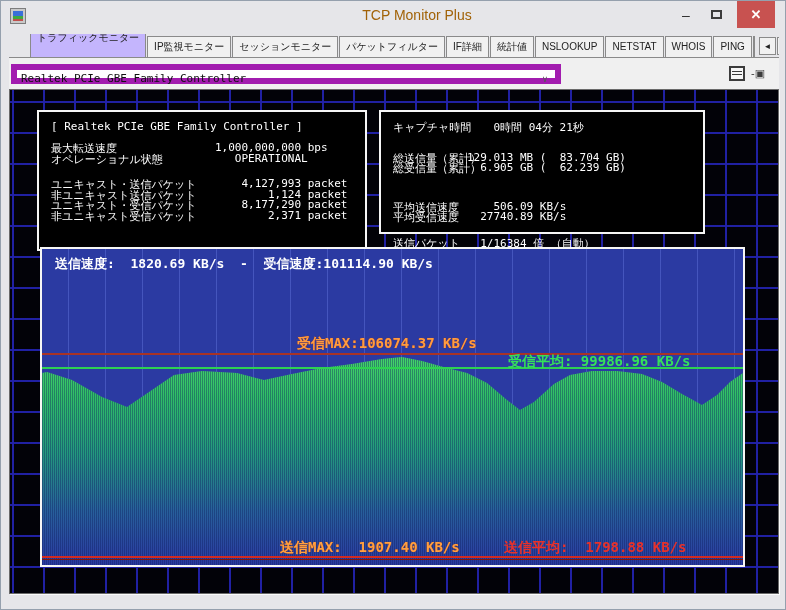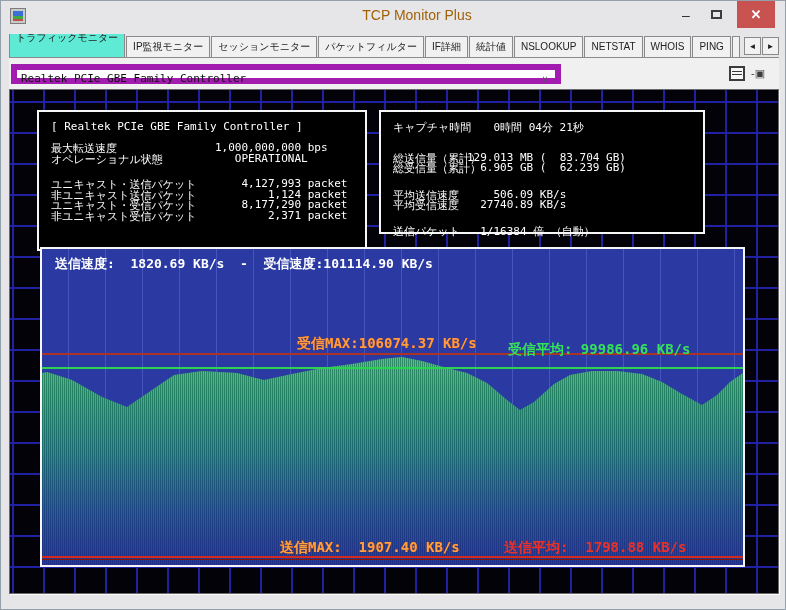--- a/index.html
+++ b/index.html
@@ -23,21 +23,21 @@
   .btn-max { right:56px; width:26px; }
   .btn-max .maxbox { width:11px; height:9px; border:2px solid #3c3c3c; display:block; }
   .btn-close { right:10px; width:38px; background:#c85250; color:#fff; font-size:13px; font-weight:bold; }
 
   
   .tabbar { position:absolute; left:8px; top:33px; width:770px; height:23px;
             display:flex; align-items:flex-end; overflow:hidden; }
   .tab { height:21px; border:1px solid #8a8a8a; border-bottom:none; background:#f1f1f1;
          padding:0 6px; font-size:10px; line-height:20px; color:#222; white-space:nowrap;
          margin-right:1px; }
-  .tab.active { height:32px; background:#5eead4; line-height:23px; }
+  .tab.active { height:32px; background:#c4b5fd; line-height:23px;margin-left:21px; }
   .tab-partial { width:8px; height:21px; border:1px solid #8a8a8a; border-bottom:none; background:#f1f1f1; }
   .tab-scroll { display:flex; margin-left:3px; margin-bottom:2px; }
   .tab-scroll .arrowbtn { width:17px; height:18px; border:1px solid #8a8a8a; background:#f1f1f1;
          font-size:8px; color:#222; display:flex; align-items:center; justify-content:center; margin-left:1px; }
 
   
   .toolbar { position:absolute; left:8px; top:56px; width:770px; height:32px; background:#f0f0f0;
              border-top:1px solid #8a8a8a; }
   .combo { position:absolute; left:2px; top:6px; width:550px; height:20px; background:#fff;
            border:6px solid #a21caf; font-family:"DejaVu Sans Mono", monospace; font-size:11px;
@@ -69,39 +69,39 @@
   .rows { position:absolute; left:0; right:0; }
   .panel-left .rows { top:29px; }
   .panel-right .rows { top:8px; }
   .row { position:relative; height:10.5px; }
   .row .lbl { position:absolute; left:12px; white-space:pre; }
   .row .val { position:absolute; white-space:pre; }
   .panel-left  .row .val { left:176px; }
   .panel-right .row .val { left:86px; }
   .panel-left  .row:nth-child(3) { margin-top:15px; }
   .panel-right .row:nth-child(2) { margin-top:20px; }
-  .panel-right .row:nth-child(4) { margin-top:16px;padding-left:36px; }
+  .panel-right .row:nth-child(4) { margin-top:28px;padding-left:36px; }
   .panel-right .row:nth-child(6) { margin-top:15px; }
 
   
   .graph { position:absolute; left:30px; top:157px; width:705px; height:320px;
            border:2px solid #f6f6f6; background:#2b3aa2; }
   .graph-inner { position:relative; width:701px; height:316px; overflow:hidden;
            background-image:repeating-linear-gradient(90deg, rgba(110,130,235,0.38) 0 1px, transparent 1px 37px);
            background-position:26px 0; }
   .graph-inner svg { position:absolute; left:0; top:0; }
   .gline { position:absolute; left:0; width:701px; }
   .line-recv-max { top:104px; height:2px; background:#a83326; }
   .line-recv-avg { top:118px; height:2px; background:#2ed152; }
   .line-send-max { top:307px; height:2px; background:#d32a20; }
   .line-send-avg { top:310px; height:1px; background:#7e150e; }
   .gtext { position:absolute; font-family:"DejaVu Sans Mono", monospace; font-weight:bold; white-space:pre; }
   .t-top { left:13px; top:6px; font-size:13px; color:#ffffff; }
   .t-recv-max { left:238px; top:86px;  font-size:14px; color:#ff9c40; text-shadow:0 0 1px #a03010;margin-left:17px; }
-  .t-recv-avg { left:466px; top:92px; font-size:14px; color:#35e05a; }
+  .t-recv-avg { left:466px; top:104px; font-size:14px; color:#35e05a; }
   .t-send-max { left:238px; top:290px; font-size:14px; color:#ffa040; text-shadow:0 0 1px #a03010; }
   .t-send-avg { left:462px; top:290px; font-size:14px; color:#e8312a; }
 </style>
 </head>
 <body>
 
 <div class="window">
 
   <div class="titlebar">
     <span class="app-icon">

